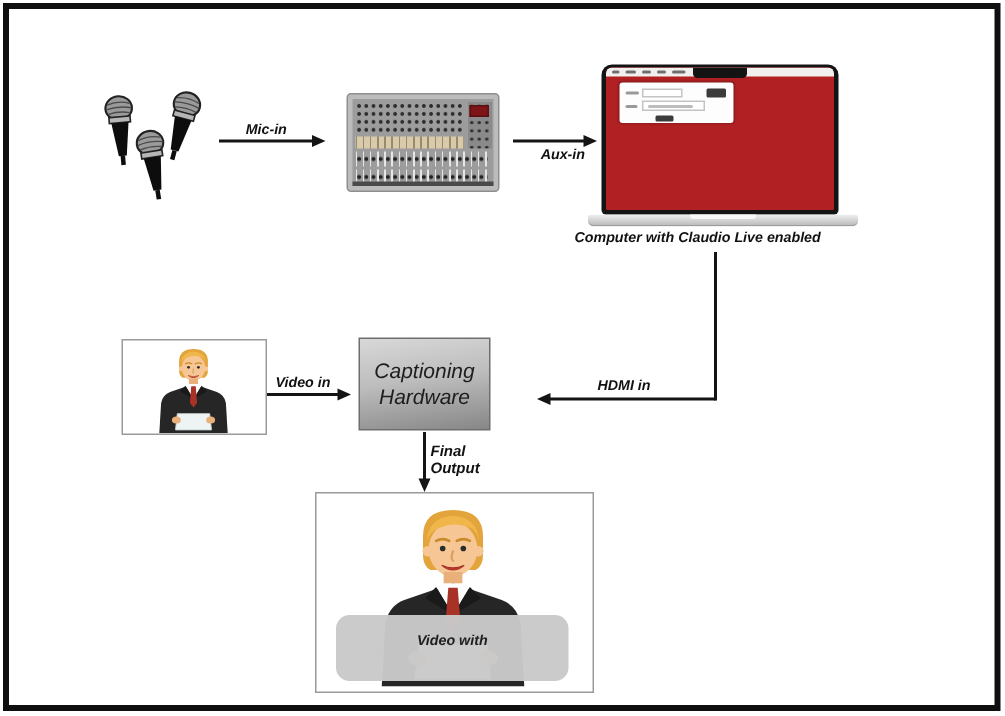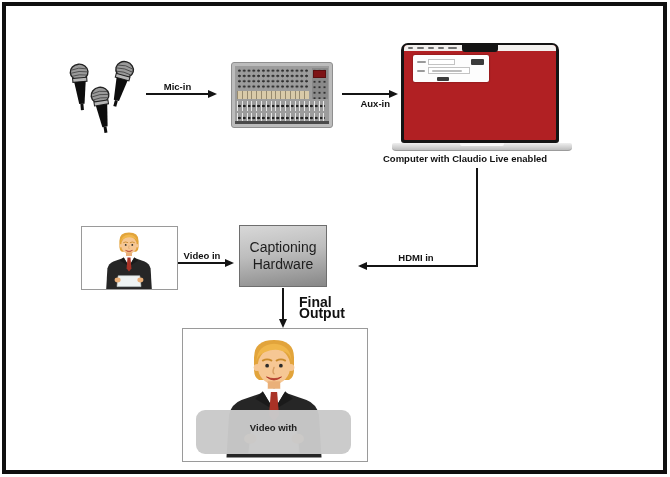--- a/index.html
+++ b/index.html
@@ -1,20 +1,20 @@
 <!DOCTYPE html>
 <html><head>
 <meta charset="utf-8">
 <style>
   html,body{margin:0;padding:0;}
   body{
     width:670px;height:477px;position:relative;background:#fff;
     font-family:"Liberation Sans",sans-serif;overflow:hidden;
   }
-  .frame{position:absolute;left:2px;top:2px;right:3px;bottom:3px;border:4px solid #0f0f0f;background:#fff;}
+  .frame{position:absolute;left:2px;top:2px;right:3px;bottom:3px;border:4px solid #0f0f0f;background:#fff;font-style:italic;}
   .abs{position:absolute;}
   
   .hline{position:absolute;height:2px;background:#141414;}
   .vline{position:absolute;width:2px;background:#141414;}
   .ah-r::after{content:"";position:absolute;right:-8px;top:50%;transform:translateY(-50%);
     border-left:9px solid #141414;border-top:4px solid transparent;border-bottom:4px solid transparent;}
   .ah-l::before{content:"";position:absolute;left:-8px;top:50%;transform:translateY(-50%);
     border-right:9px solid #141414;border-top:4px solid transparent;border-bottom:4px solid transparent;}
   .ah-d::after{content:"";position:absolute;bottom:-8px;left:50%;transform:translateX(-50%);
     border-top:9px solid #141414;border-left:4px solid transparent;border-right:4px solid transparent;}
@@ -166,23 +166,23 @@
   </div>
 
   <div class="hline ah-r" style="left:172px;top:256px;width:48px"></div>
   <div class="flabel" style="left:166px;top:244px;width:60px;text-align:center">Video in</div>
 
   <div class="hw-box">
     <span class="wrap">Captioning Hardware</span>
   </div>
 
   <div class="vline ah-d" style="left:276px;top:282px;height:32px"></div>
-  <div class="flabel wrap" style="left:293px;top:291px;width:38px;font-size:14px;line-height:10.5px;white-space:normal">Final Output</div>
+  <div class="flabel wrap" style="left:281px;top:291px;width:38px;font-size:10px;line-height:10.5px;white-space:normal">Final Output</div>
 
-  <div class="img-box" style="left:176px;top:322px;width:184px;height:132px">
+  <div class="img-box" style="left:204px;top:322px;width:184px;height:132px">
     <svg class="abs" style="left:16px;top:3px;width:150px;height:126px" preserveAspectRatio="xMidYMid meet">
         <use href="#anchorSym"></use>
       </svg>
     <div class="caption-bar">
       <span>Video with</span>
     </div>
   </div>
 
 </div>
 

